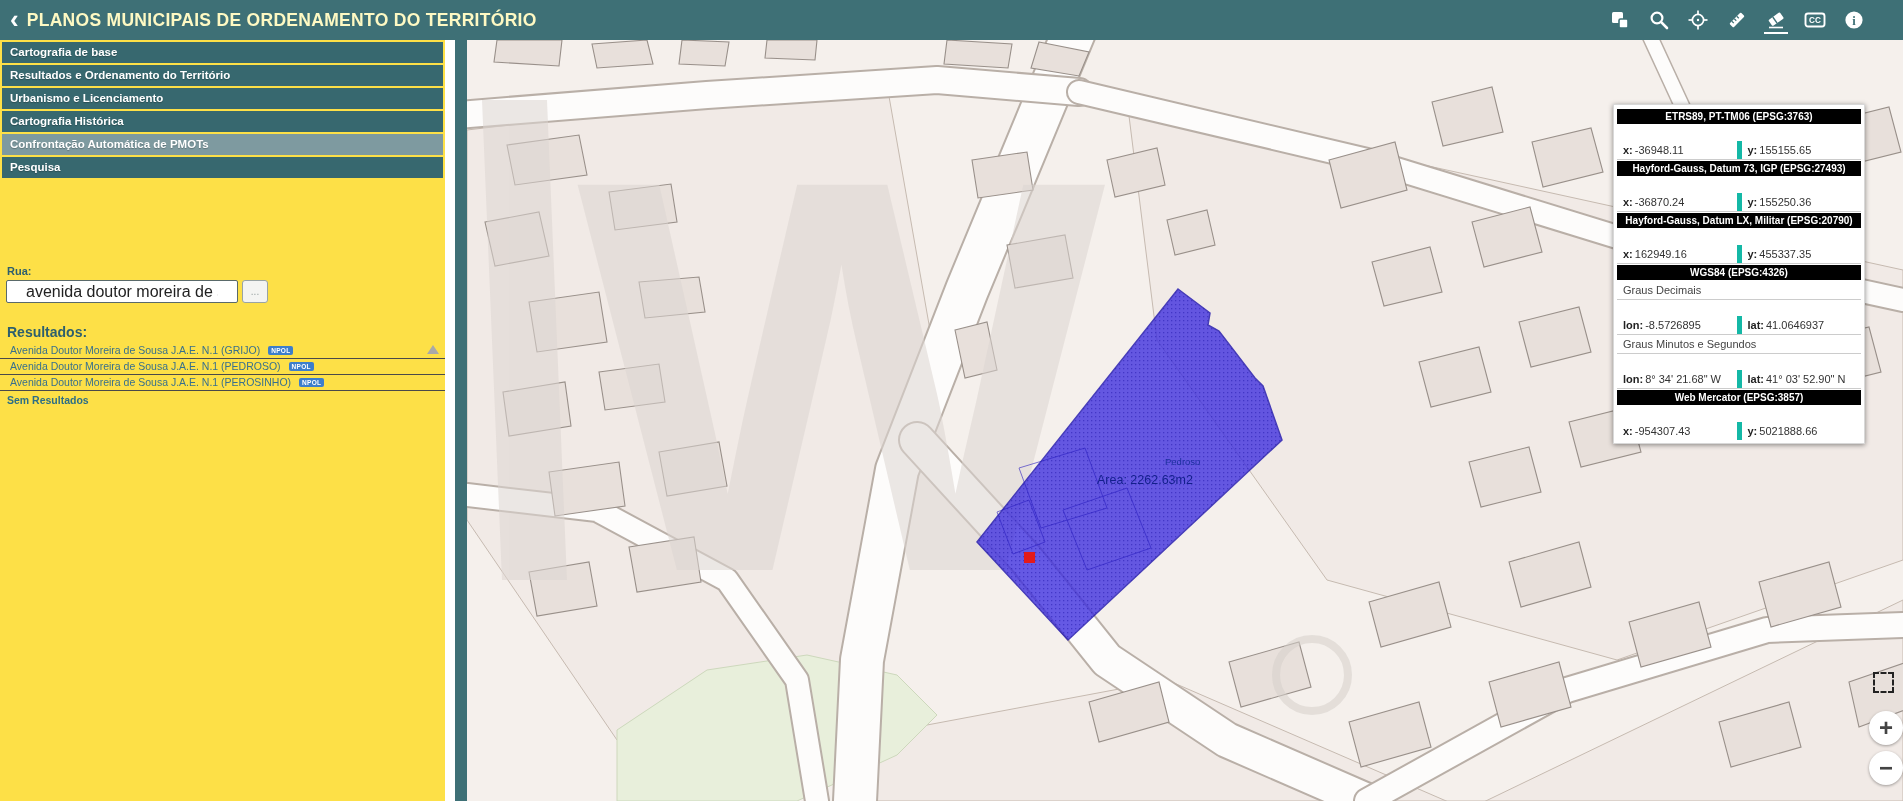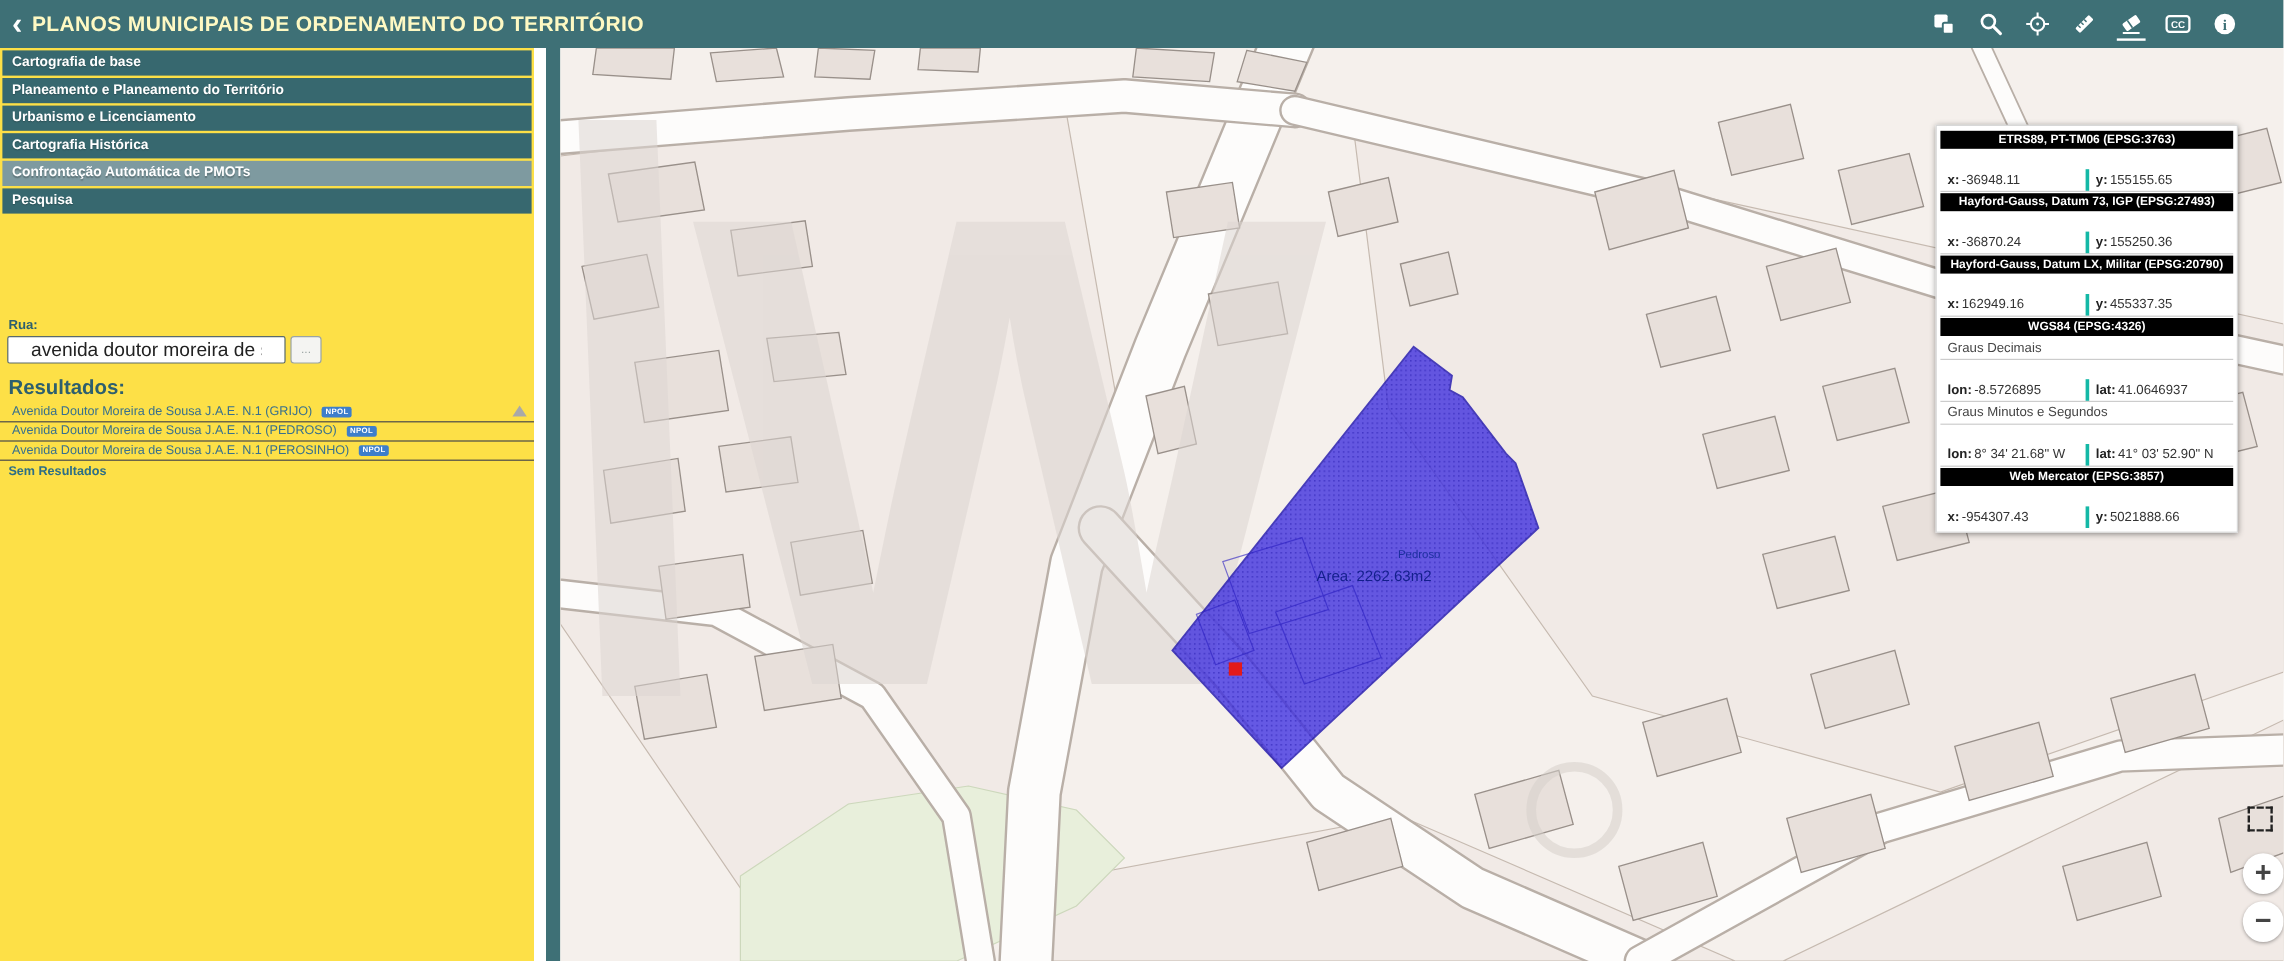--- a/index.html
+++ b/index.html
@@ -45,21 +45,21 @@
   .street-row{display:flex;align-items:center;margin-left:6px;}
   .street-input{
     width:192px;height:19px;border:1px solid #5a6a6a;font-size:16px;
     font-family:"Liberation Sans",sans-serif;color:#222;padding:1px 19px;border-radius:2px;
   }
   .more-btn{
     width:26px;height:23px;margin-left:4px;border:1px solid #9aa4a4;background:#f4f4f2;
     color:#9aa4a4;font-size:10px;border-radius:3px;cursor:pointer;line-height:10px;
   }
   .results-label{
-    margin:10px 0 3px 7px;font-size:17px;font-weight:bold;color:#2d5f6e;
+    margin:21px 0 3px 7px;font-size:14px;font-weight:bold;color:#2d5f6e;
   }
   .result-row{
     position:relative;margin:0 0 0 0;padding:1px 6px 2px 10px;font-size:10.5px;color:#38708d;
     border-bottom:1px solid #4a4a4a;cursor:pointer;white-space:nowrap;
   }
   .badge{
     display:inline-block;background:#3d7ecb;color:#fff;font-size:6.5px;font-weight:bold;
     padding:1px 3px;border-radius:2px;margin-left:8px;vertical-align:1px;letter-spacing:.3px;
   }
   .scroll-up{
@@ -85,21 +85,21 @@
   }
   .cp-head{
     background:#000;color:#fff;font-weight:bold;text-align:center;height:15px;line-height:15px;
     font-size:10px;margin:1px 0;white-space:nowrap;
   }
   .cp-row{display:flex;border-bottom:1px solid #ccc;}
   .cp-row:last-child{border-bottom:none;}
   .cp-cell{
     flex:1;padding:3px 6px;white-space:nowrap;overflow:hidden;margin-top:16px;
   }
-  .cp-cell + .cp-cell{border-left:3px solid #14b8a6;}
+  .cp-cell + .cp-cell{border-left:5px solid #14b8a6;}
   .cp-cell b{color:#222;margin-right:2px;}
   .cp-sub{padding:3px 6px;border-bottom:1px solid #ccc;color:#444;}
   
   .extent-tool{
     position:absolute;left:1873px;top:672px;width:17px;height:17px;cursor:pointer;z-index:6;
     border:2px dashed #222;background:transparent;
   }
   .zoom-btn{
     position:absolute;left:1869px;width:34px;height:34px;border-radius:50%;background:#fff;
     box-shadow:0 1px 3px rgba(0,0,0,.35);color:#444;font-size:24px;font-weight:bold;
@@ -167,21 +167,21 @@
         <circle cx="10" cy="10" r="8.6" fill="#fff"></circle>
         <text x="10" y="14.6" text-anchor="middle" font-size="12.5" font-weight="bold" fill="#3e7076" font-family="Liberation Serif, serif">i</text>
       </svg>
     </span>
   </div>
 </div>
 
 <div class="sidebar">
   <div style="height:2px"></div>
   <div class="acc">Cartografia de base</div>
-  <div class="acc">Planeamento e Planeamento do Território</div>
+  <div class="acc">Resultados e Ordenamento do Território</div>
   <div class="acc">Urbanismo e Licenciamento</div>
   <div class="acc">Cartografia Histórica</div>
   <div class="acc sel">Confrontação Automática de PMOTs</div>
   <div class="acc">Pesquisa</div>
 
   <div class="search-panel">
     <div class="fld-label">Rua:</div>
     <div class="street-row">
       <input class="street-input" type="text" value="avenida doutor moreira de sousa" style="">
       <button class="more-btn">...</button>

